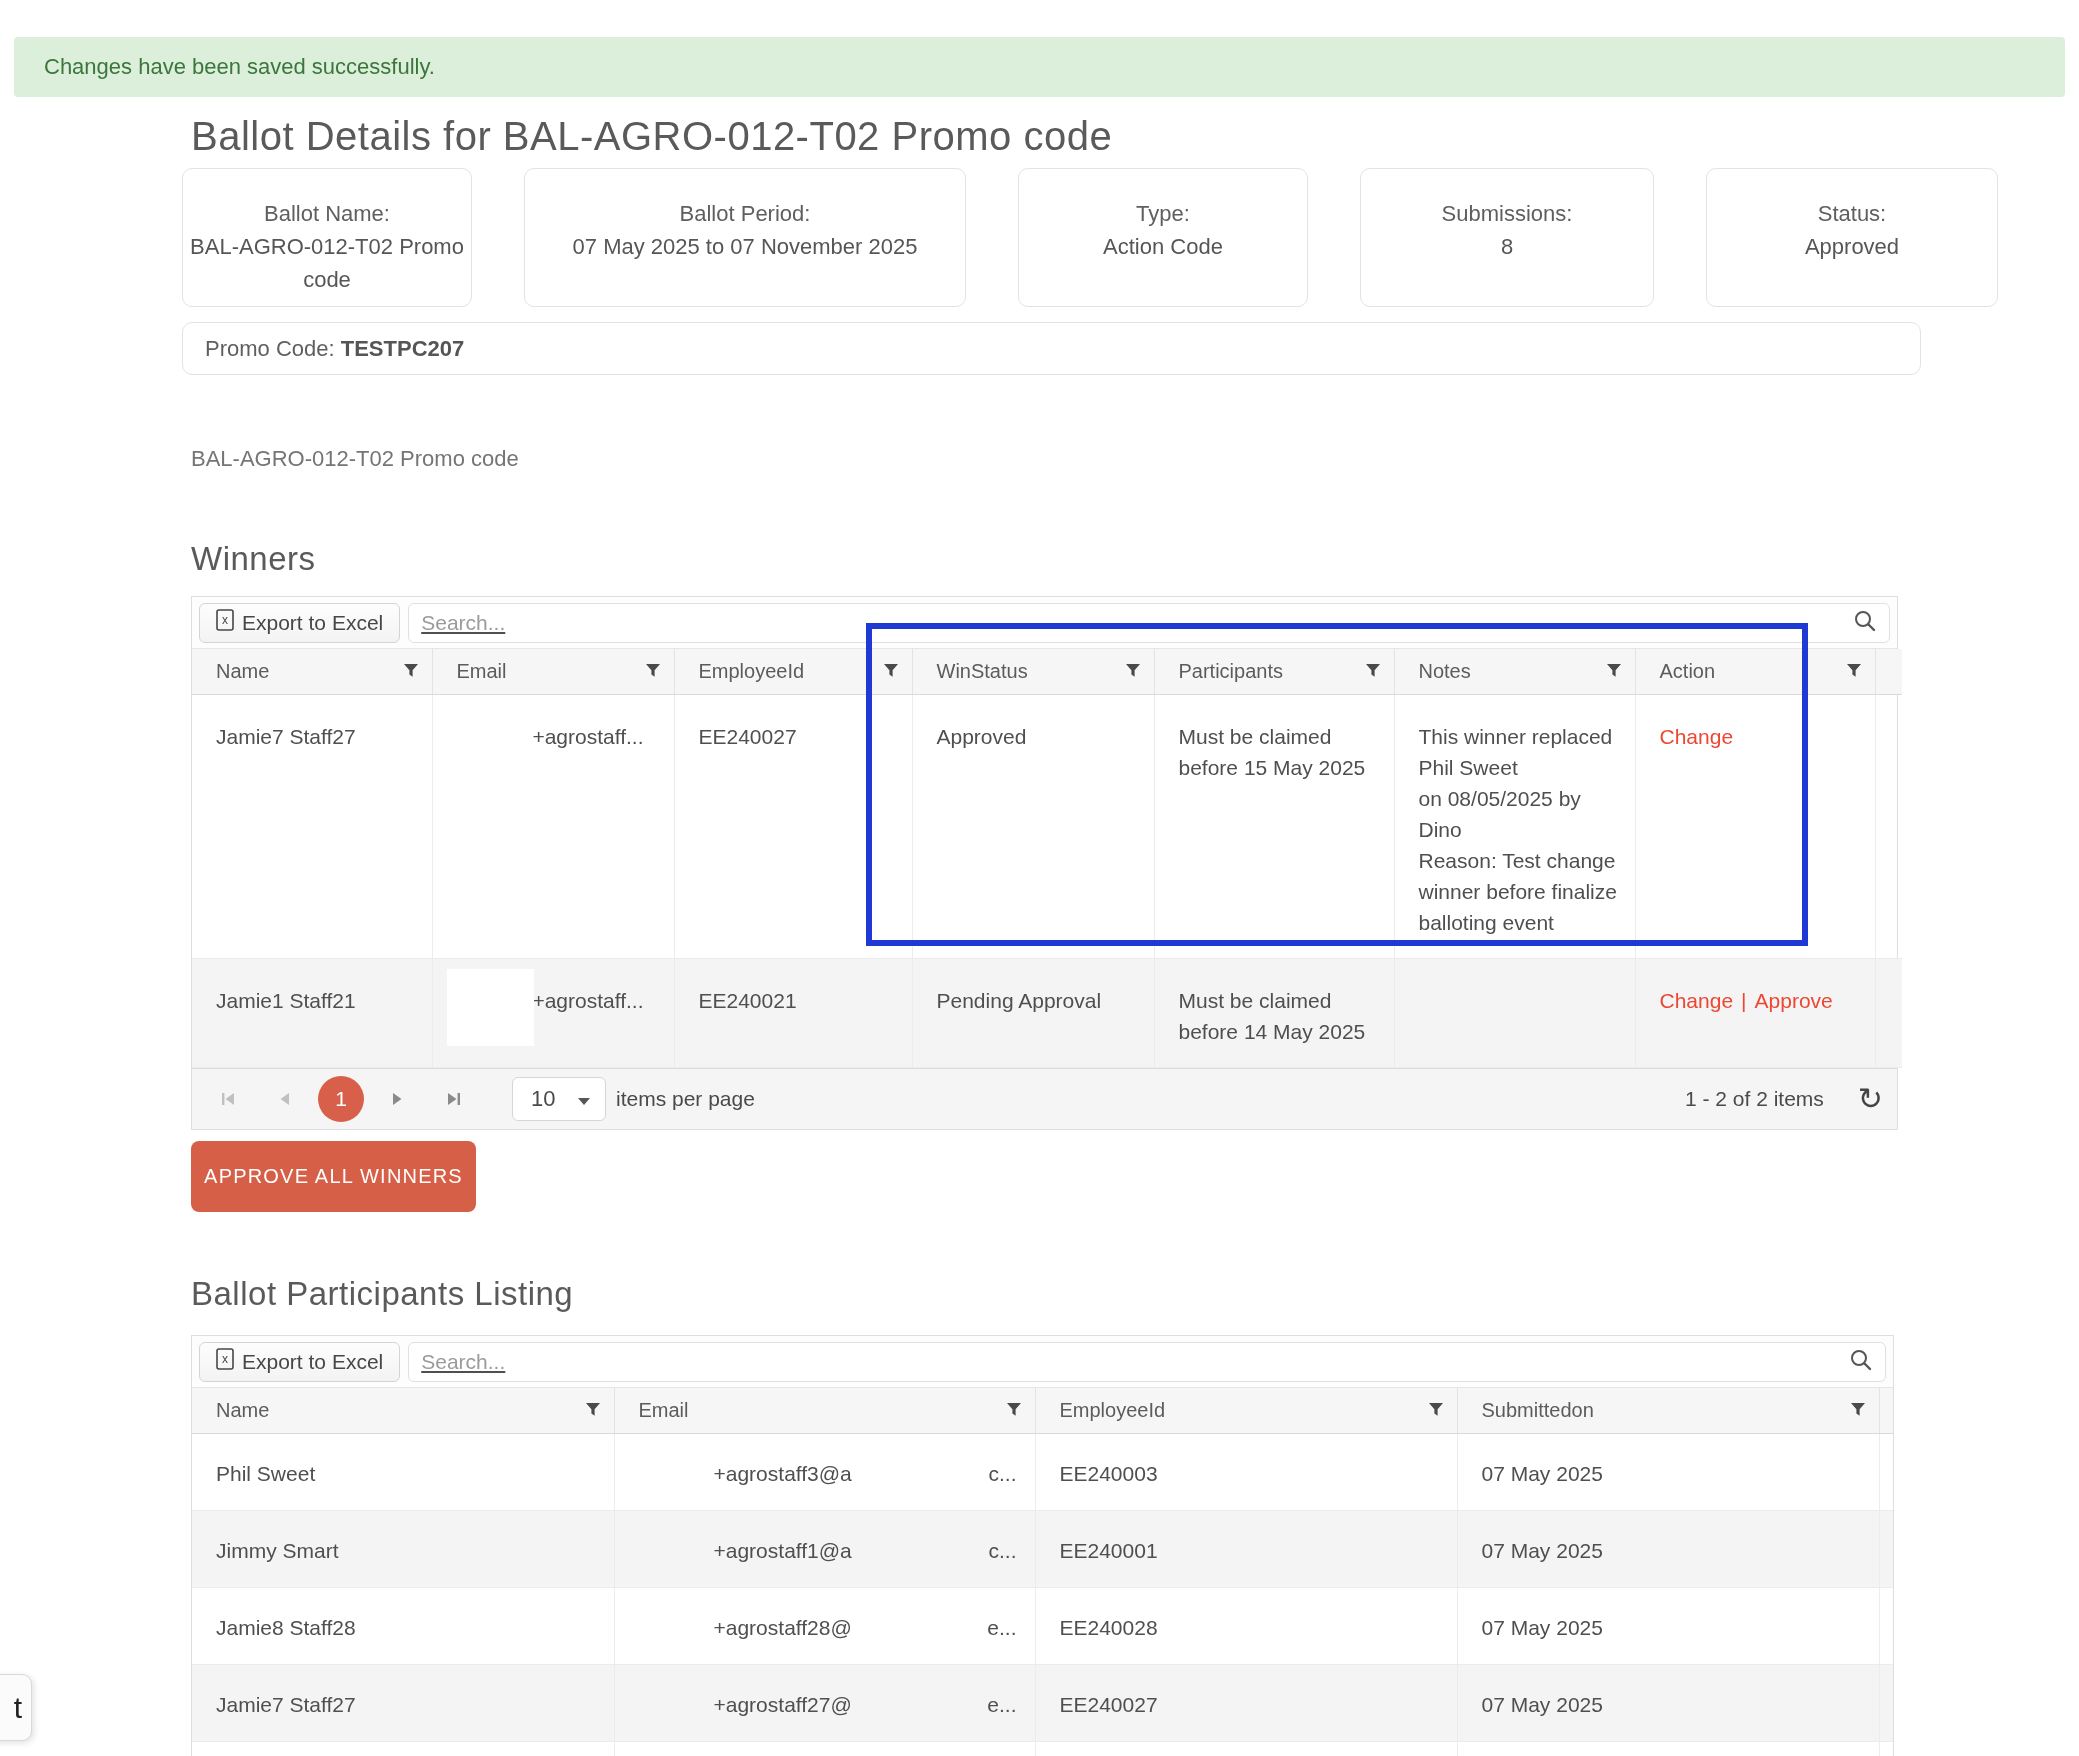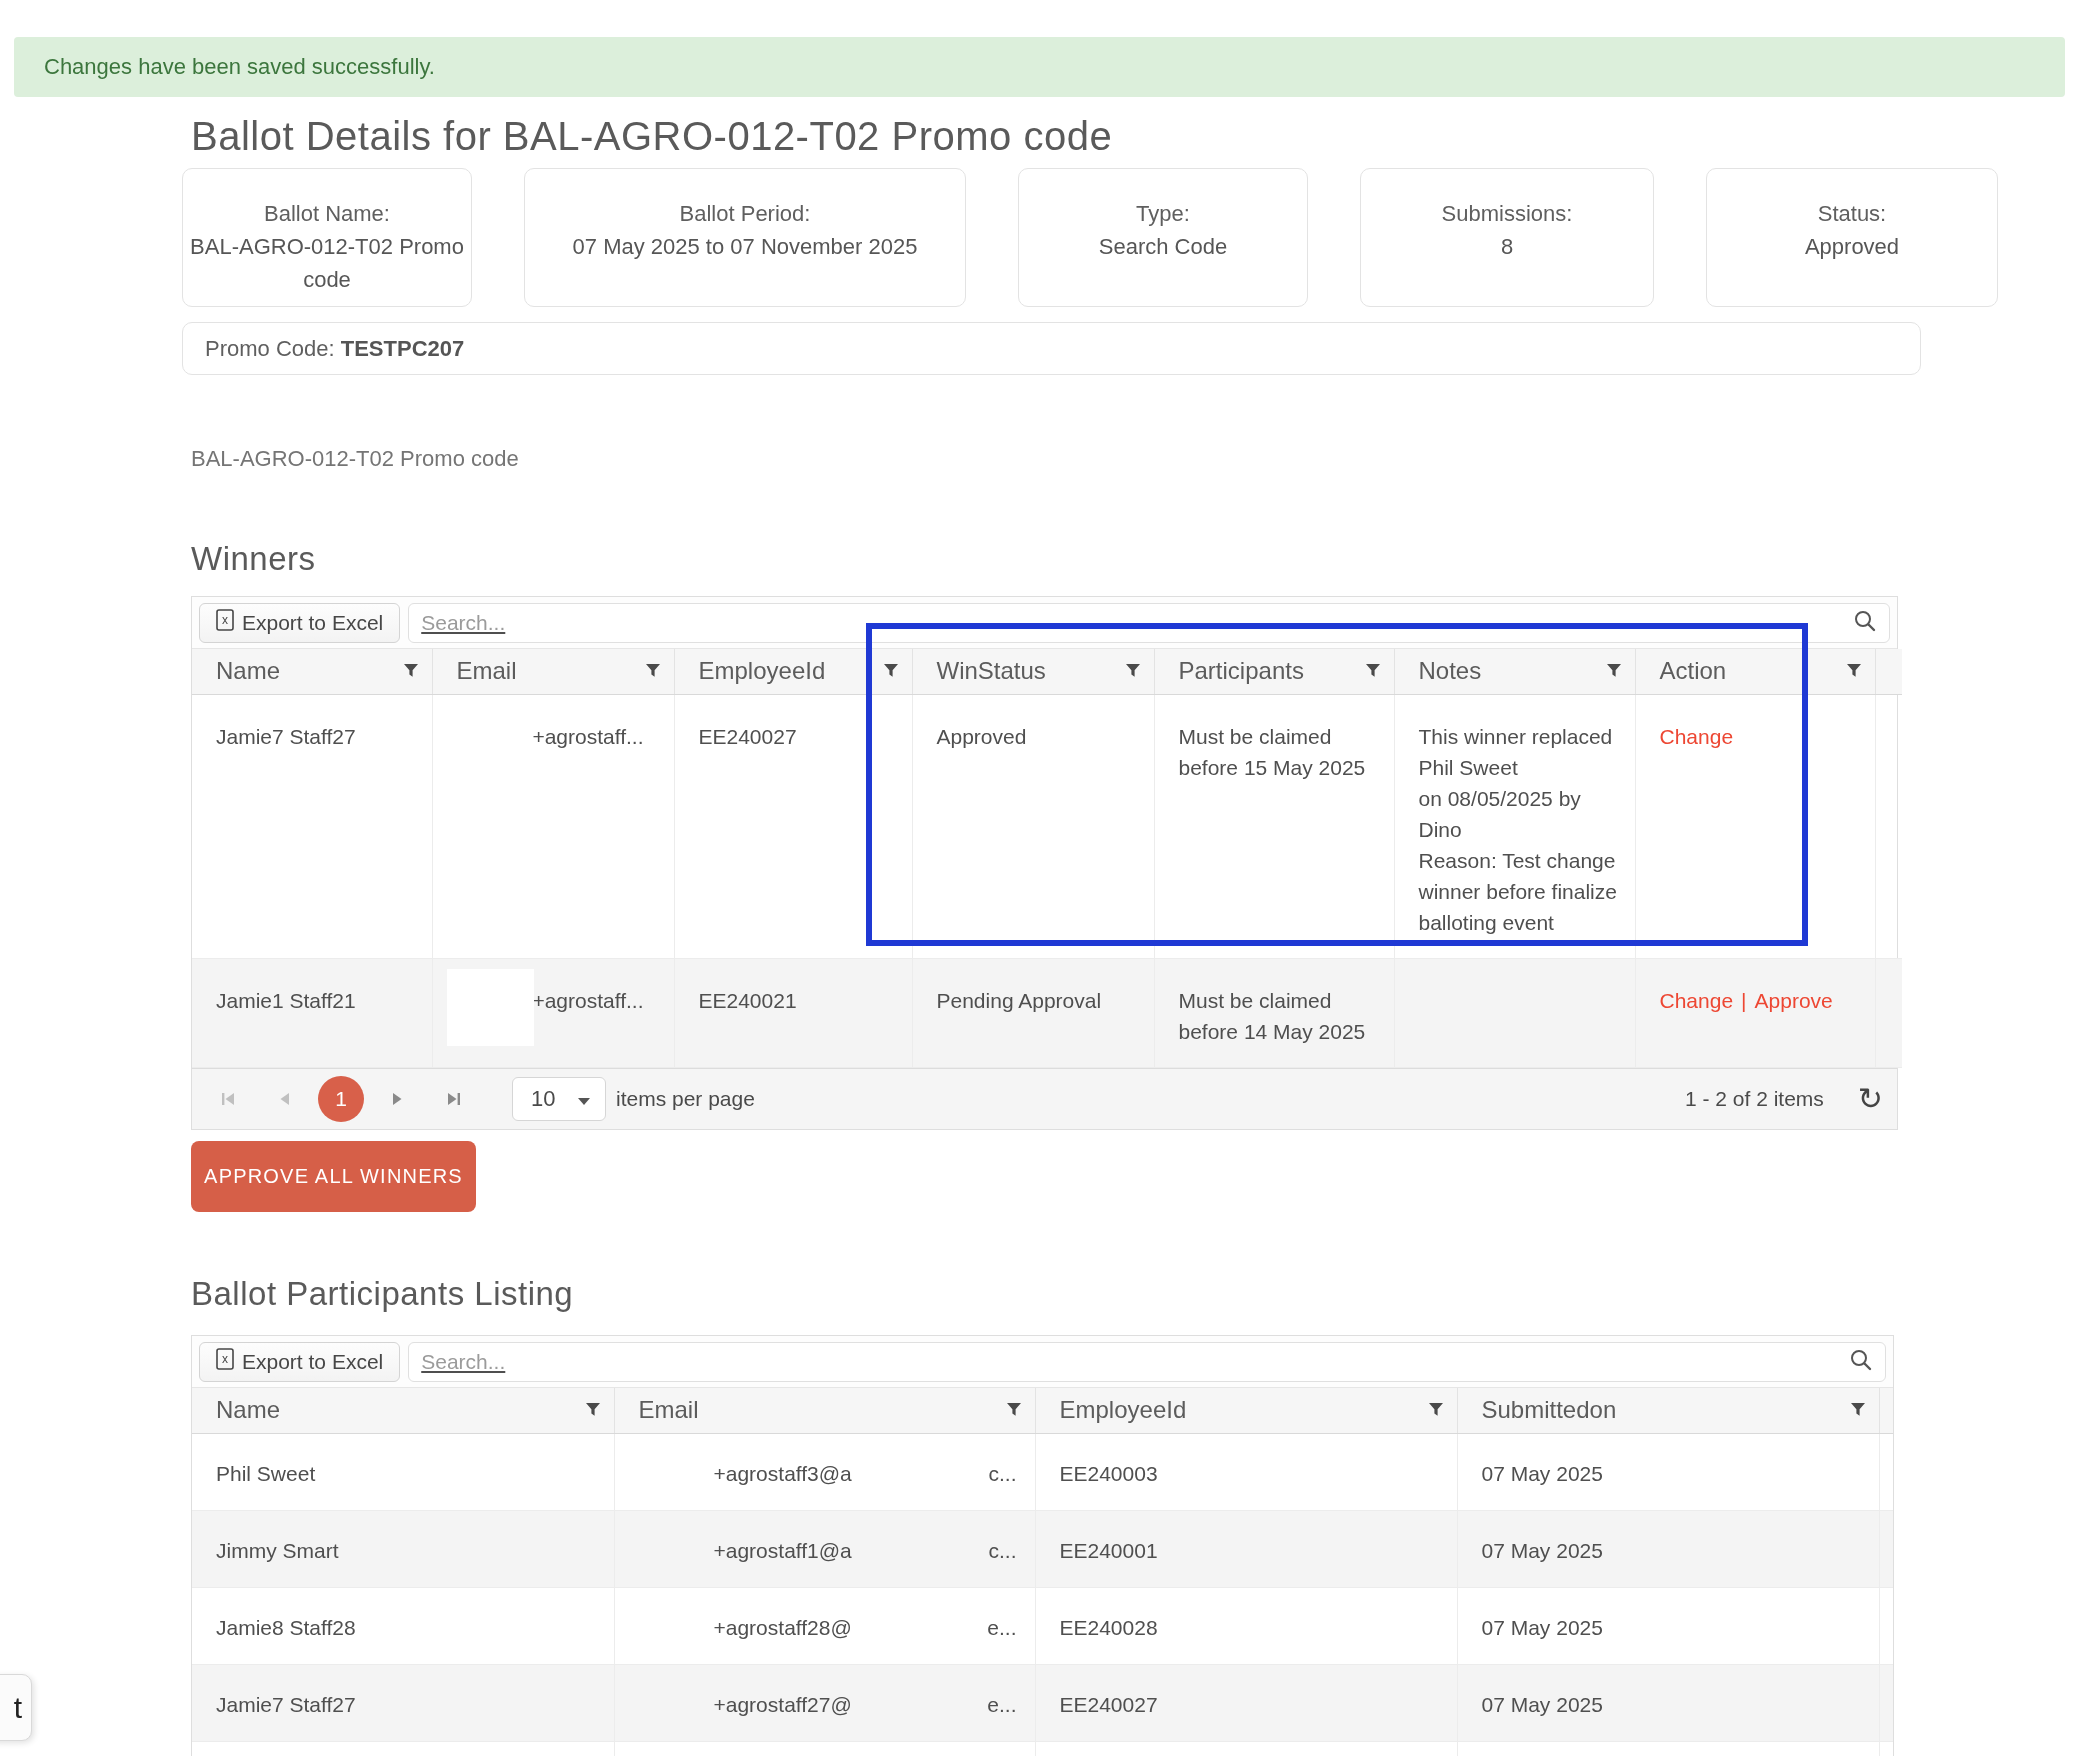--- a/index.html
+++ b/index.html
@@ -46,21 +46,21 @@
     background: linear-gradient(#fdfdfd,#f3f3f3); display: flex; align-items: center;
     gap: 8px; padding: 0 16px; font-size: 21px; color: #474747; cursor: pointer; }
   .search-wrap { flex: 1; height: 40px; border: 1px solid #e0e0e0; border-radius: 6px;
     background: #fff; display: flex; align-items: center; padding: 0 12px; }
   .search-wrap input { flex: 1; border: none; outline: none; font-size: 21px;
     color: #4f4f4f; font-family: "Liberation Sans", sans-serif; background: transparent; text-decoration: underline; }
   .search-wrap input::placeholder { color: #9b9b9b; }
 
   table { border-collapse: collapse; table-layout: fixed; width: 100%; }
   th { background: #f6f6f6; border-bottom: 1px solid #d9d9d9; border-left: 1px solid #e3e3e3;
-    height: 45px; font-weight: 400; font-size: 24px; color: #5c5c5c; text-align: right;
+    height: 45px; font-weight: 400; font-size: 20px; color: #5c5c5c; text-align: right;
     padding: 0 12px 0 24px; white-space: nowrap; overflow: hidden; }
   th:first-child { border-left: none; }
   th .th-inner { display: flex; align-items: center; justify-content: space-between; }
   td { border-bottom: 1px solid #ececec; border-left: 1px solid #ececec;
     vertical-align: top; padding: 26px 14px 20px 24px; font-size: 21px;
     color: #4f4f4f; line-height: 31px; position: relative; }
   td:first-child { border-left: none; }
   tr.alt td { background: #f4f4f4; }
   .row-tall td { height: 262px; }
   .row-short td { height: 102px; }
@@ -115,21 +115,21 @@
   <div class="card w1">
     <div>Ballot Name:</div>
     <div class="card-value">BAL-AGRO-012-T02 Promo code</div>
   </div>
   <div class="card w2">
     <div>Ballot Period:</div>
     <div class="card-value">07 May 2025 to 07 November 2025</div>
   </div>
   <div class="card w3">
     <div>Type:</div>
-    <div class="card-value">Search Code</div>
+    <div class="card-value">Action Code</div>
   </div>
   <div class="card w4">
     <div>Submissions:</div>
     <div class="card-value">8</div>
   </div>
   <div class="card w5">
     <div>Status:</div>
     <div class="card-value">Approved</div>
   </div>
 </div>

